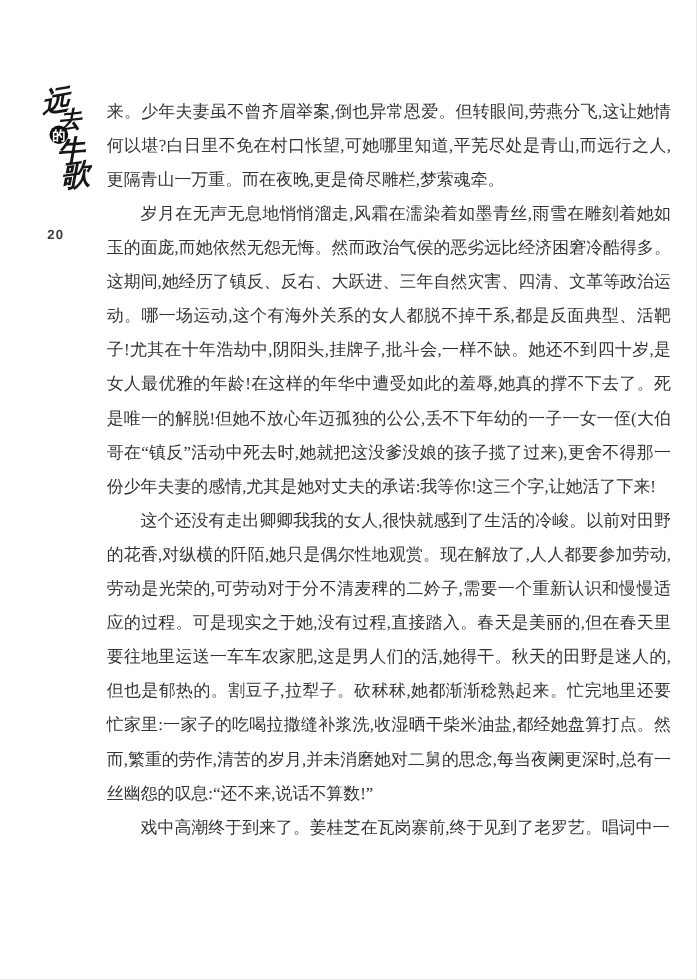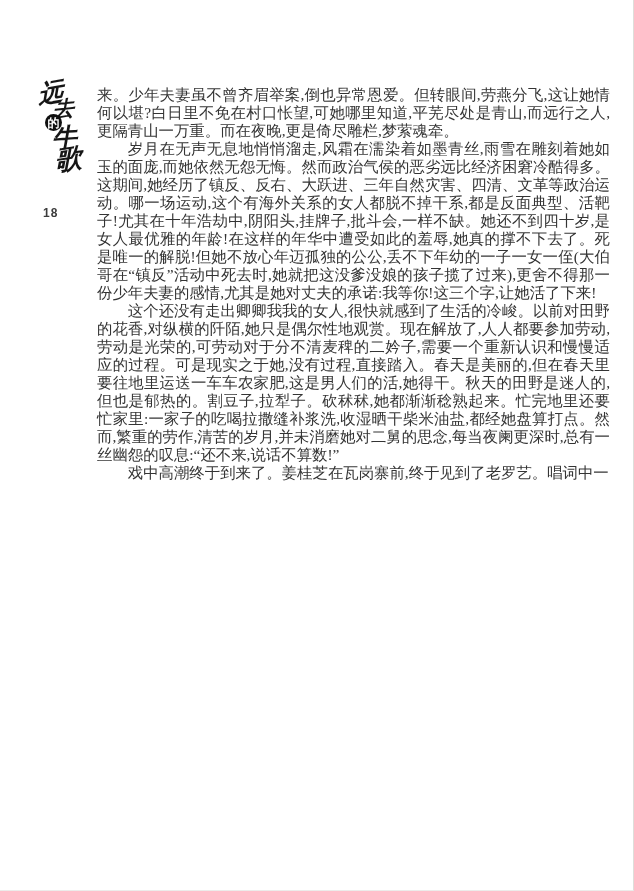--- a/index.html
+++ b/index.html
@@ -43,42 +43,42 @@
   .pagenum{
     position:absolute;left:43px;top:206px;
     font-family:"Liberation Sans","DejaVu Sans",sans-serif;
     font-size:12px;font-weight:600;color:#3c3c3c;
     letter-spacing:1px;
   }
   
   .text-block{
     position:absolute;left:97px;top:86px;width:513px;
     font-size:15.4px;
-    line-height:18px;
+    line-height:31px;
     color:#343434;
     text-align:justify;
     text-justify:inter-ideograph;
   }
   .para{margin:0;text-indent:2em;}
   .para.no-indent{text-indent:0;}
 </style>
 </head>
 <body>
 
 <div class="sheet">
 
   <div class="logo" title="远去的牛歌">
     <span class="lc c1">远</span>
     <span class="lc c2">去</span>
     <span class="lc c3">的</span>
     <span class="lc c4">牛</span>
     <span class="lc c5">歌</span>
   </div>
 
-  <div class="pagenum">18</div>
+  <div class="pagenum">20</div>
 
   <div class="text-block">
     <p class="para no-indent">来。少年夫妻虽不曾齐眉举案,倒也异常恩爱。但转眼间,劳燕分飞,这让她情何以堪?白日里不免在村口怅望,可她哪里知道,平芜尽处是青山,而远行之人,更隔青山一万重。而在夜晚,更是倚尽雕栏,梦萦魂牵。</p>
     <p class="para">岁月在无声无息地悄悄溜走,风霜在濡染着如墨青丝,雨雪在雕刻着她如玉的面庞,而她依然无怨无悔。然而政治气侯的恶劣远比经济困窘冷酷得多。这期间,她经历了镇反、反右、大跃进、三年自然灾害、四清、文革等政治运动。哪一场运动,这个有海外关系的女人都脱不掉干系,都是反面典型、活靶子!尤其在十年浩劫中,阴阳头,挂牌子,批斗会,一样不缺。她还不到四十岁,是女人最优雅的年龄!在这样的年华中遭受如此的羞辱,她真的撑不下去了。死是唯一的解脱!但她不放心年迈孤独的公公,丢不下年幼的一子一女一侄(大伯哥在“镇反”活动中死去时,她就把这没爹没娘的孩子揽了过来),更舍不得那一份少年夫妻的感情,尤其是她对丈夫的承诺:我等你!这三个字,让她活了下来!</p>
     <p class="para">这个还没有走出卿卿我我的女人,很快就感到了生活的冷峻。以前对田野的花香,对纵横的阡陌,她只是偶尔性地观赏。现在解放了,人人都要参加劳动,劳动是光荣的,可劳动对于分不清麦稗的二妗子,需要一个重新认识和慢慢适应的过程。可是现实之于她,没有过程,直接踏入。春天是美丽的,但在春天里要往地里运送一车车农家肥,这是男人们的活,她得干。秋天的田野是迷人的,但也是郁热的。割豆子,拉犁子。砍秫秫,她都渐渐稔熟起来。忙完地里还要忙家里:一家子的吃喝拉撒缝补浆洗,收湿晒干柴米油盐,都经她盘算打点。然而,繁重的劳作,清苦的岁月,并未消磨她对二舅的思念,每当夜阑更深时,总有一丝幽怨的叹息:“还不来,说话不算数!”</p>
     <p class="para">戏中高潮终于到来了。姜桂芝在瓦岗寨前,终于见到了老罗艺。唱词中一</p>
   </div>
 
 </div>
 

